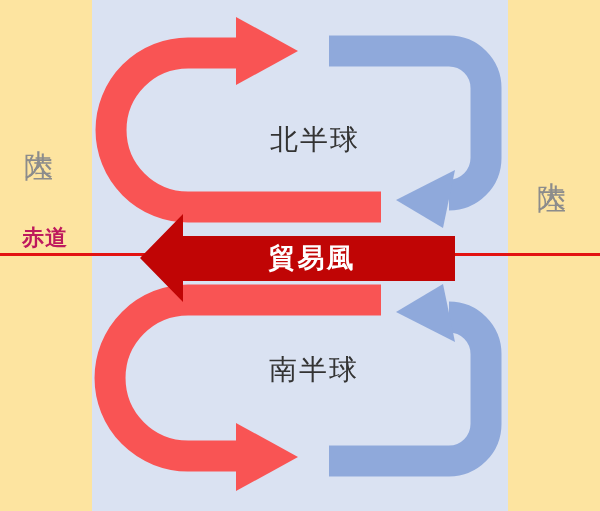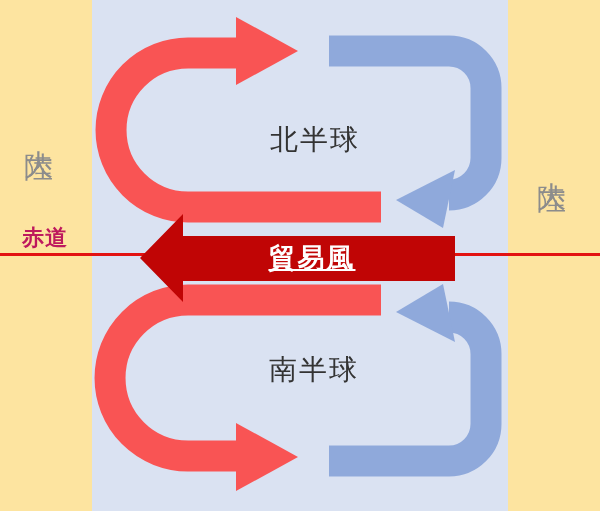--- a/index.html
+++ b/index.html
@@ -47,21 +47,20 @@
     font-weight: bold;
     color: #be185d;
     letter-spacing: 1px;
   }
   #trade-wind-label {
     left: 312px; top: 258px;
     font-size: 27px;
     font-weight: bold;
     color: #FFFFFF;
     letter-spacing: 2px;
-    text-decoration: underline;
   }
 </style>
 </head>
 <body>
 
 <div id="stage">
 
   <svg id="diagram-svg" viewBox="0 0 600 511" xmlns="http://www.w3.org/2000/svg">
 
     <rect x="0" y="0" width="600" height="511" fill="#FDE4A0"></rect>

